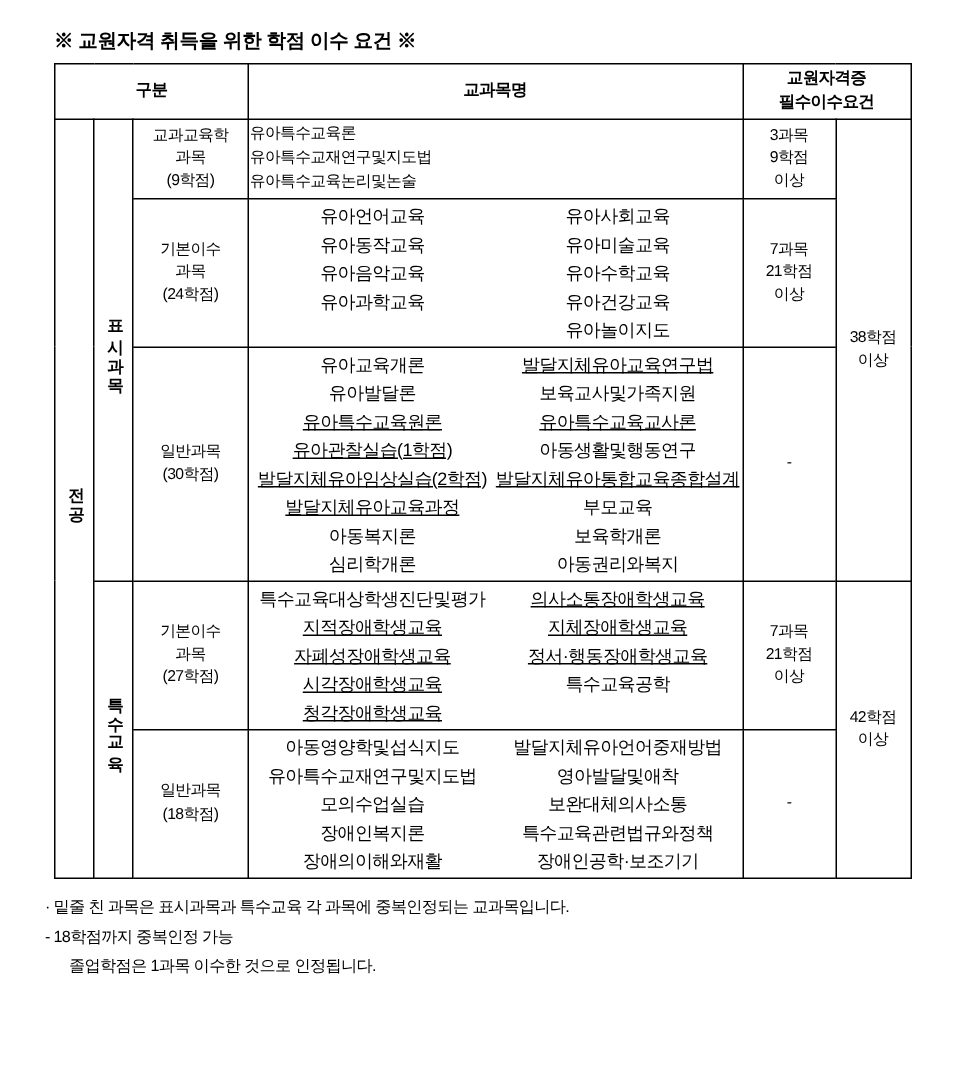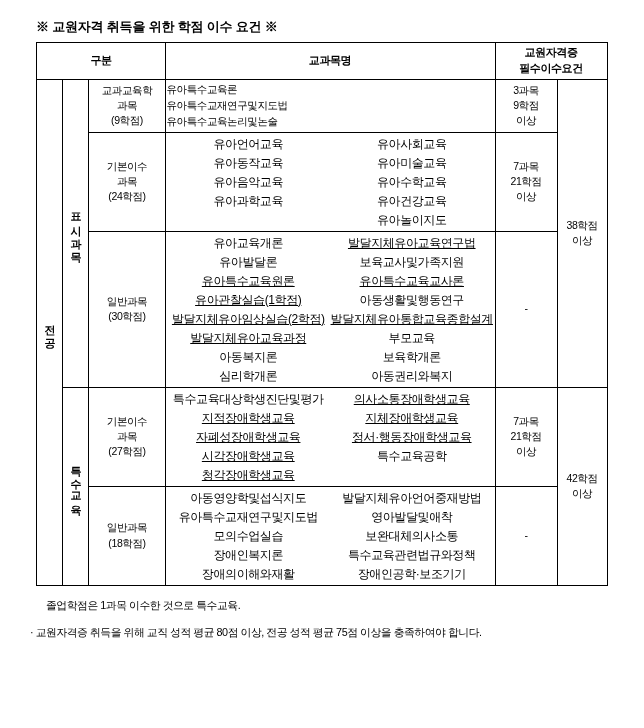--- a/index.html
+++ b/index.html
@@ -294,18 +294,19 @@
               <div class="item">장애인공학·보조기기</div>
             </div>
           </div>
         </td>
         <td class="req-cell">-</td>
       </tr>
     </tbody>
   </table>
 
   <div class="notes">
-    <div class="note-indent">졸업학점은 1과목 이수한 것으로 특수교육.</div>
+    <div class="note">· 밑줄 친 과목은 표시과목과 특수교육 각 과목에 중복인정되는 교과목입니다.</div>
+    <div class="note">- 18학점까지 중복인정 가능</div>
+    <div class="note-indent">졸업학점은 1과목 이수한 것으로 인정됩니다.</div>
     <div class="spacer"></div>
-    <div class="note">· 교원자격증 취득을 위해 교직 성적 평균 80점 이상, 전공 성적 평균 75점 이상을 충족하여야 합니다.</div>
   </div>
 
 </div>
 
 </body></html>

